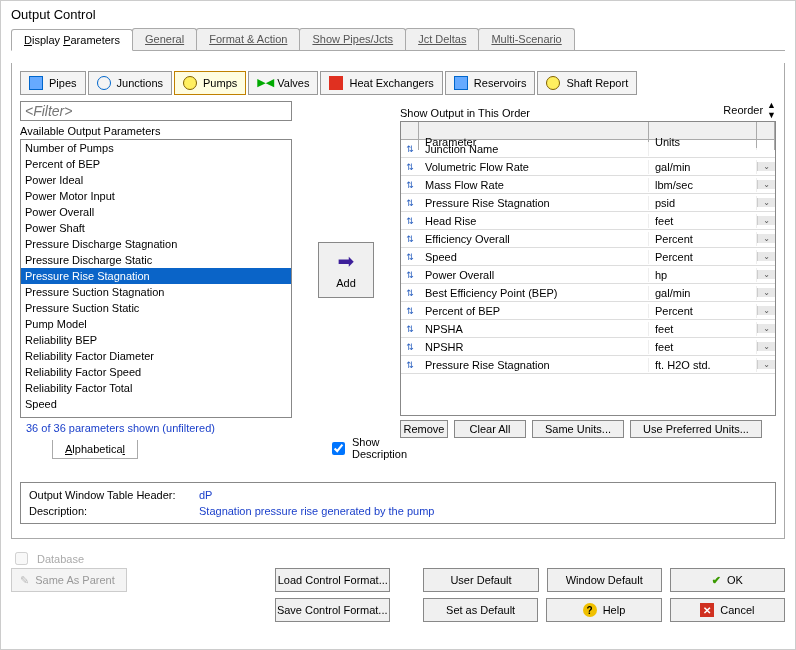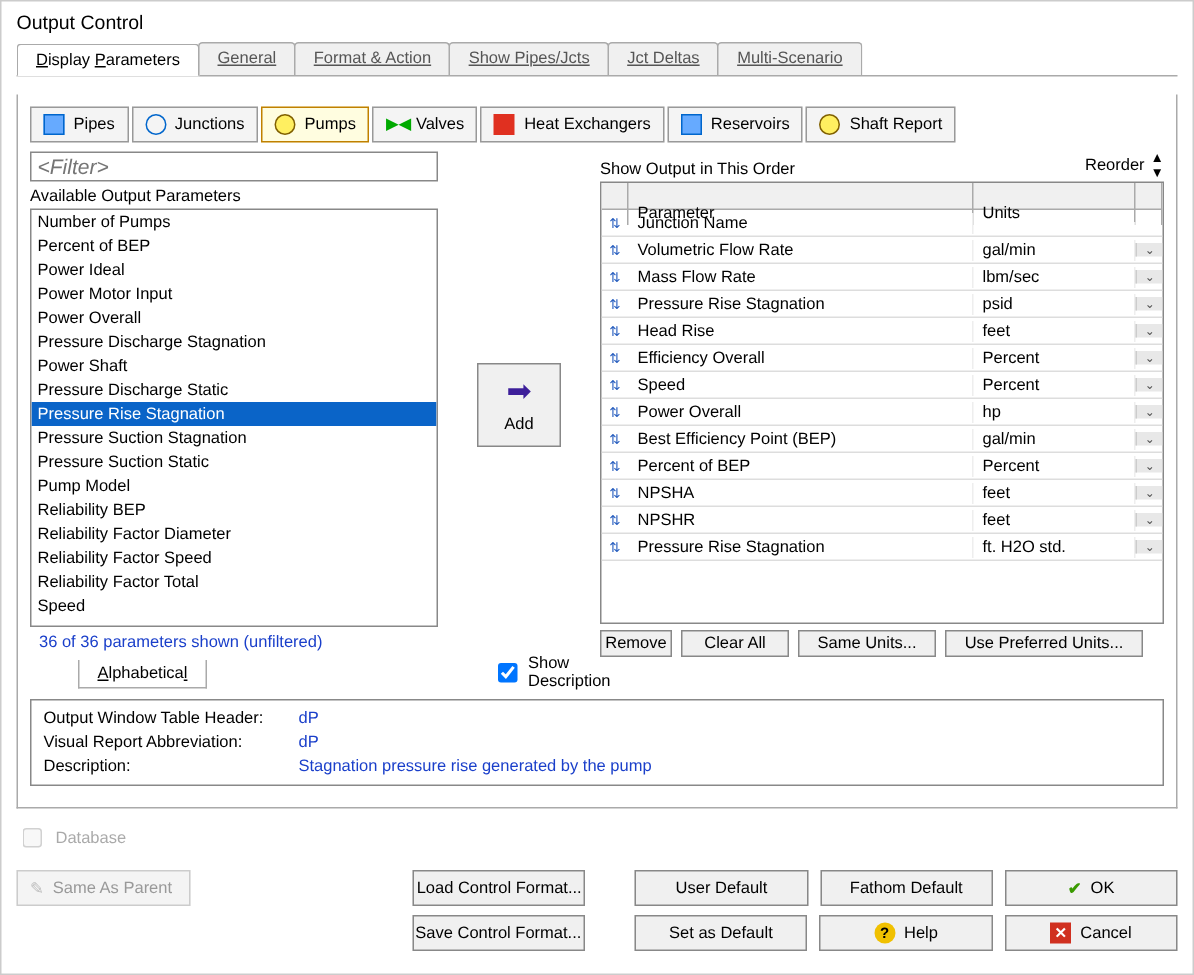--- a/index.html
+++ b/index.html
@@ -42,21 +42,21 @@
   .dd { width:18px; background:#e8e8e8; border-left:1px solid #ccc; display:flex; align-items:center; justify-content:center; color:#555; font-size:8px; cursor:pointer; }
   .under-left { display:flex; align-items:center; gap:10px; margin-top:2px; }
   .alphatab { border:1px solid #aaa; border-top:none; padding:3px 12px; font-size:11px; }
   .chk { display:flex; align-items:center; gap:4px; }
   .rbtns { display:flex; gap:6px; margin-top:4px; }
   .btn { border:1px solid #888; background:#f0f0f0; padding:2px 0; cursor:pointer; font-size:11px; text-align:center; }
   .infobox { position:absolute; left:8px; right:8px; bottom:14px; border:1px solid #888; padding:4px 8px; font-size:11px; line-height:16px; }
   .infobox .k { display:inline-block; width:170px; }
   .infobox .v { color:#1a3fca; }
   .bottom { position:absolute; left:10px; right:10px; bottom:10px; height:90px; }
-  .dbrow { display:flex; align-items:center; gap:6px; color:#aaa; margin-bottom:12px; }
+  .dbrow { display:flex; align-items:center; gap:6px; color:#aaa; }
   .dbrow input[type=checkbox] { accent-color:#ccc; }
   .btnrow { display:flex; gap:8px; align-items:center; justify-content:flex-start; }
   .bbtn { border:1px solid #888; background:#f0f0f0; width:122px; height:24px; display:flex; align-items:center; justify-content:center; gap:6px; cursor:pointer; font-size:11px; }
   .sameas { border:1px solid #ccc; background:#f4f4f4; color:#999; padding:3px 8px; display:inline-flex; align-items:center; gap:6px; width:122px; height:24px; }
   .ok-icon { color:#3a9a00; font-weight:bold; }
   .cancel-icon { background:#d03020; color:#fff; width:14px; height:14px; display:inline-flex; align-items:center; justify-content:center; font-size:10px; font-weight:bold; }
   .help-icon { background:#f0c000; color:#000; width:14px; height:14px; border-radius:7px; display:inline-flex; align-items:center; justify-content:center; font-weight:bold; font-size:10px; }
   u { text-decoration: underline; }
 </style>
 </head>
@@ -109,22 +109,22 @@
     <div class="cols">
       <div class="leftcol">
         <input class="filter" placeholder="&lt;Filter&gt;" style="">
         <div class="lbl">Available Output Parameters</div>
         <div class="listbox" id="avail-list">
             <div class="item">Number of Pumps</div>
             <div class="item">Percent of BEP</div>
             <div class="item">Power Ideal</div>
             <div class="item">Power Motor Input</div>
             <div class="item">Power Overall</div>
+            <div class="item">Power Shaft</div>
             <div class="item">Pressure Discharge Stagnation</div>
-            <div class="item">Power Shaft</div>
             <div class="item">Pressure Discharge Static</div>
             <div class="item sel">Pressure Rise Stagnation</div>
             <div class="item">Pressure Suction Stagnation</div>
             <div class="item">Pressure Suction Static</div>
             <div class="item">Pump Model</div>
             <div class="item">Reliability BEP</div>
             <div class="item">Reliability Factor Diameter</div>
             <div class="item">Reliability Factor Speed</div>
             <div class="item">Reliability Factor Total</div>
             <div class="item">Speed</div>
@@ -251,40 +251,39 @@
       <div class="alphatab"><span style="text-decoration:underline">A</span>lphabetica<span style="text-decoration:underline">l</span></div>
     </div>
 
     <div class="chk" style="position:absolute; left:316px; top:calc(100% - 102px);">
       <input type="checkbox" checked="" style="">
       <span><span>Show</span><br><span>Description</span></span>
     </div>
 
     <div class="infobox">
       <div><span class="k">Output Window Table Header:</span><span class="v">dP</span></div>
-      <div><span class="k">Visual Report Abbreviation:</span><span class="v">dP</span></div>
       <div><span class="k">Description:</span><span class="v">Stagnation pressure rise generated by the pump</span></div>
     </div>
   </div>
 
   <div class="bottom">
     <div class="dbrow">
       <input type="checkbox" disabled="" style="">
       <span>Database</span>
     </div>
     <div class="btnrow" style="margin-bottom:6px">
       <div class="sameas">
           <span style="color:#bbb">✎</span>
           <span>Same As Parent</span>
         </div>
       <div style="width:140px"></div>
       <div class="bbtn">Load Control Format...</div>
       <div style="width:18px"></div>
       <div class="bbtn">User Default</div>
-      <div class="bbtn">Fathom Default</div>
+      <div class="bbtn">Window Default</div>
       <div class="bbtn">
           <span class="ok-icon">✔</span>
           <span>OK</span>
         </div>
     </div>
     <div class="btnrow">
       <div style="width:122px"></div>
       <div style="width:140px"></div>
       <div class="bbtn">Save Control Format...</div>
       <div style="width:18px"></div>

